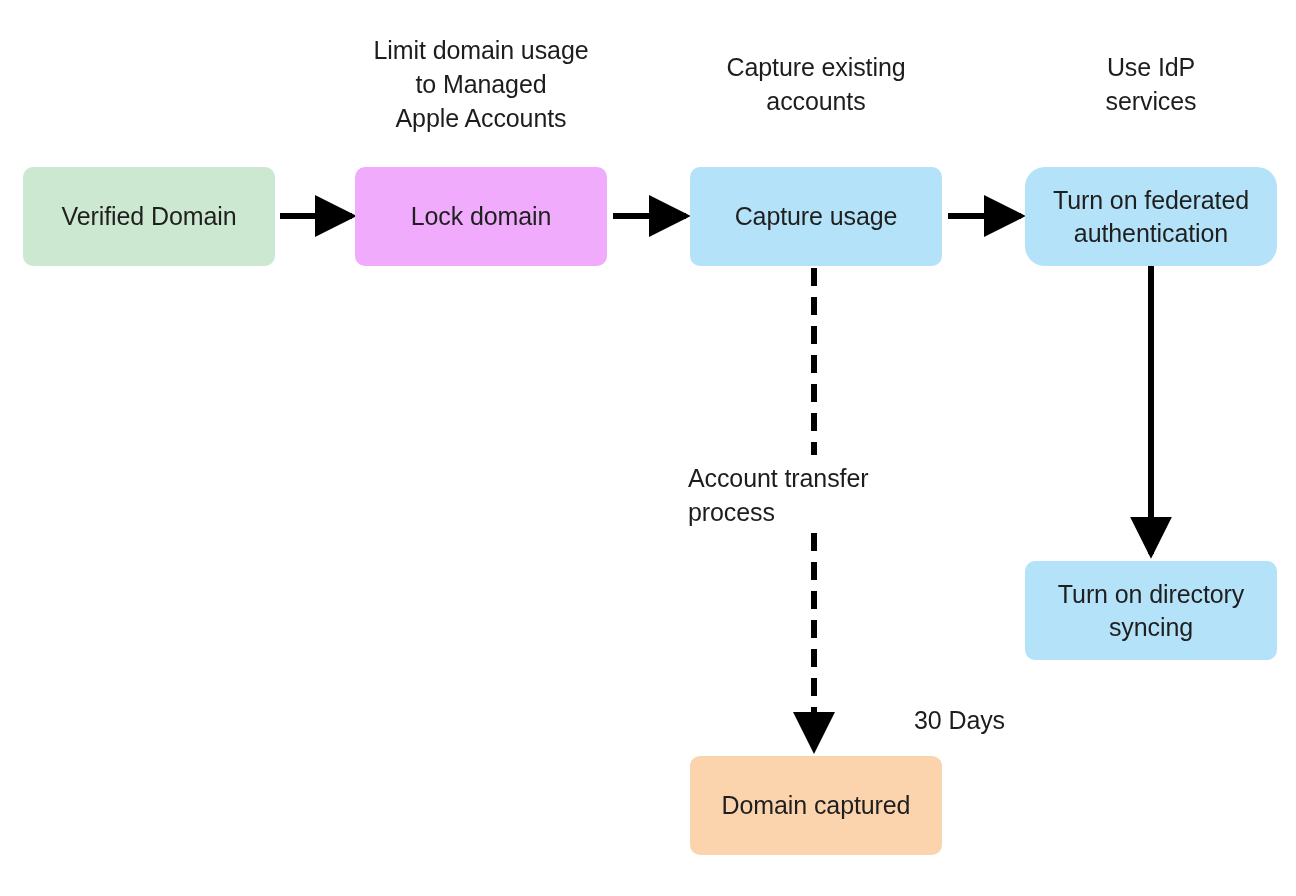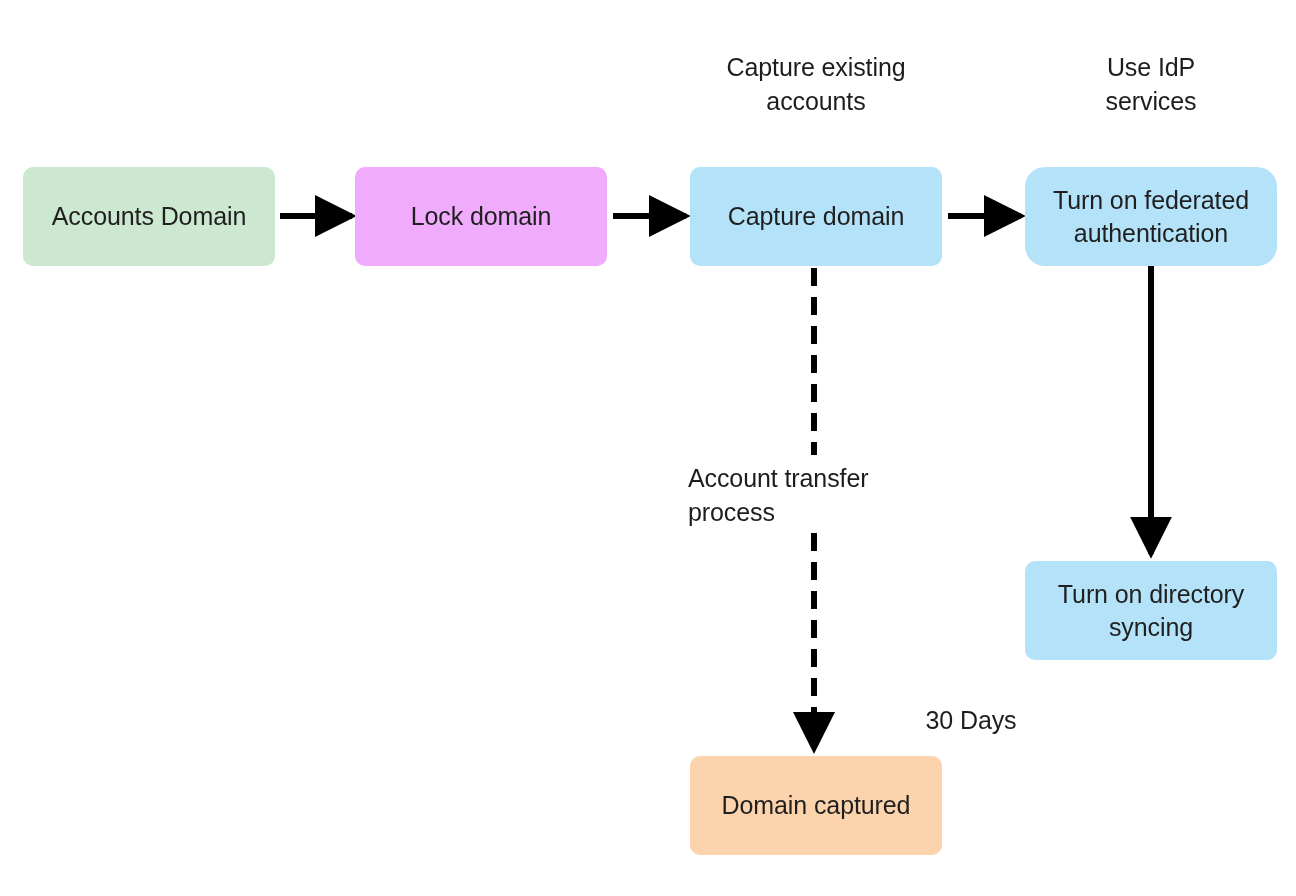--- a/index.html
+++ b/index.html
@@ -81,39 +81,42 @@
 
     <line x1="948" y1="216" x2="1021" y2="216" stroke="#000000" stroke-width="6" marker-end="url(#arrowhead-solid)"></line>
 
     <line x1="1151" y1="266" x2="1151" y2="554" stroke="#000000" stroke-width="6" marker-end="url(#arrowhead-solid)"></line>
 
     <line x1="814" y1="268" x2="814" y2="455" stroke="#000000" stroke-width="6" stroke-dasharray="18 11"></line>
 
     <line x1="814" y1="533" x2="814" y2="748" stroke="#000000" stroke-width="6" stroke-dasharray="18 11" marker-end="url(#arrowhead-dashed)"></line>
   </svg>
 
+  <div class="caption" style="left:355px; top:33px; width:252px;">Limit domain usage
+to Managed
+Apple Accounts</div>
 
   <div class="caption" style="left:1025px; top:50px; width:252px;">Use IdP
 services</div>
 
   <div class="caption" style="left:690px; top:50px; width:252px;">Capture existing
 accounts</div>
 
-  <div class="node" style="left:23px; top:167px; width:252px; height:99px; background:#cce8d1;">Accounts Domain</div>
+  <div class="node" style="left:23px; top:167px; width:252px; height:99px; background:#cce8d1;">Verified Domain</div>
 
   <div class="node" style="left:355px; top:167px; width:252px; height:99px; background:#f0abfc;">Lock domain</div>
 
-  <div class="node" style="left:690px; top:167px; width:252px; height:99px; background:#b4e2f9;">Capture domain</div>
+  <div class="node" style="left:690px; top:167px; width:252px; height:99px; background:#b4e2f9;">Capture usage</div>
 
   <div class="node" style="left:1025px; top:167px; width:252px; height:99px; background:#b4e2f9;border-radius:20px;">Turn on federated
 authentication</div>
 
   <div class="node" style="left:1025px; top:561px; width:252px; height:99px; background:#b4e2f9;">Turn on directory
 syncing</div>
 
   <div class="node" style="left:690px; top:756px; width:252px; height:99px; background:#fbd4ad;">Domain captured</div>
 
   <div class="edge-label" style="left:688px; top:461px; width:252px;">Account transfer
 process</div>
 
-  <div class="edge-label" style="left:891px; top:703px; width:160px; text-align:center;">30 Days</div>
+  <div class="edge-label" style="left:845px; top:703px; width:160px; text-align:right;">30 Days</div>
 
 </div>
 
 </body></html>

